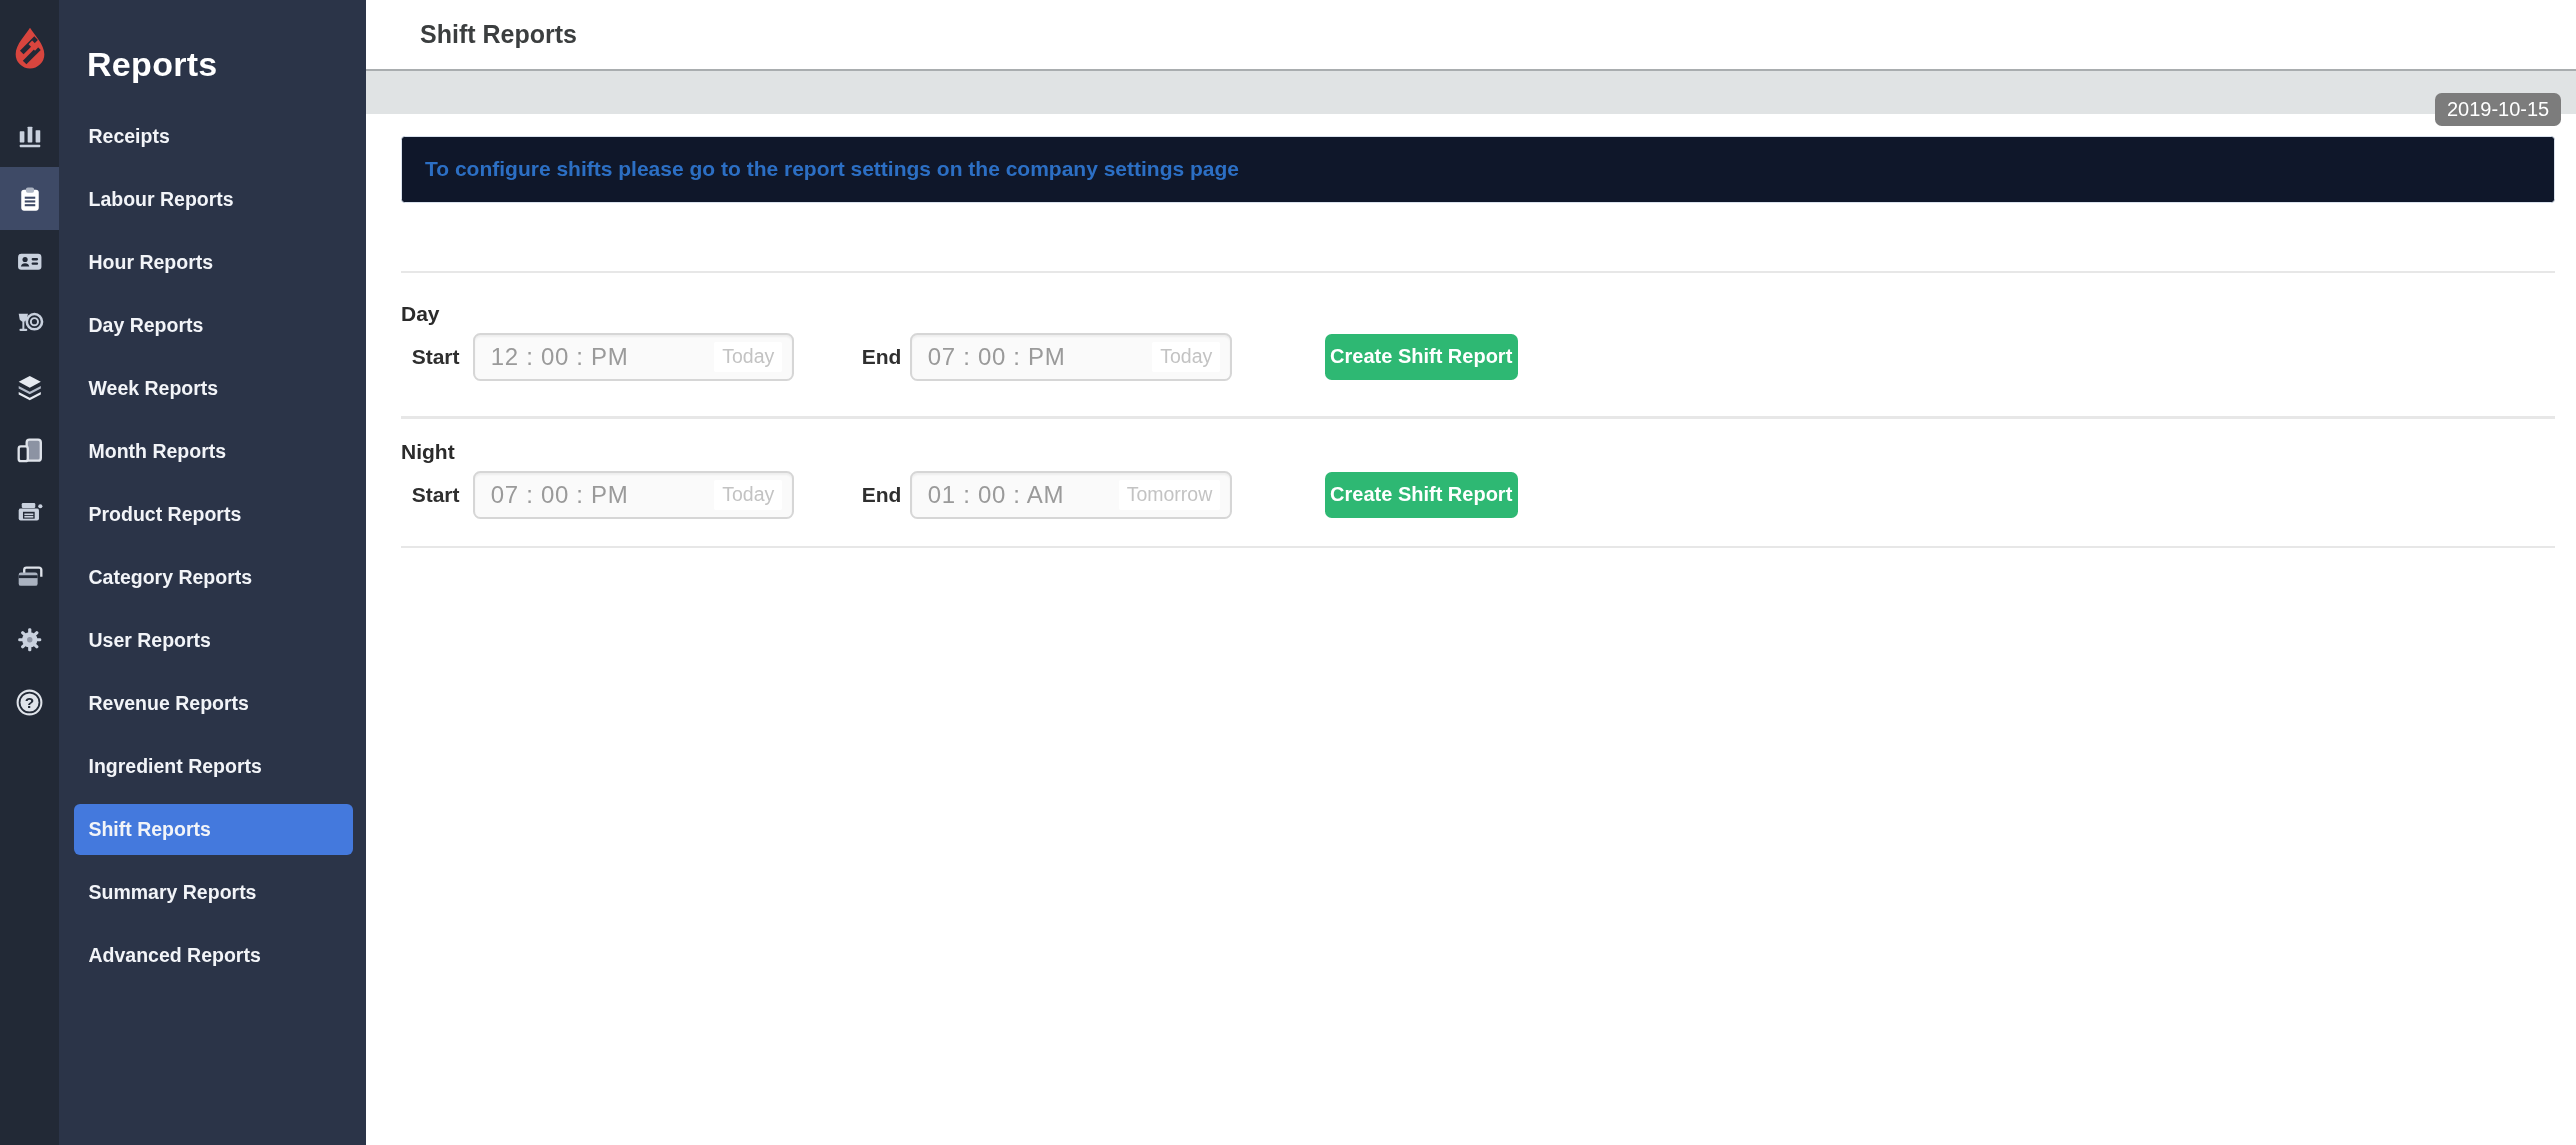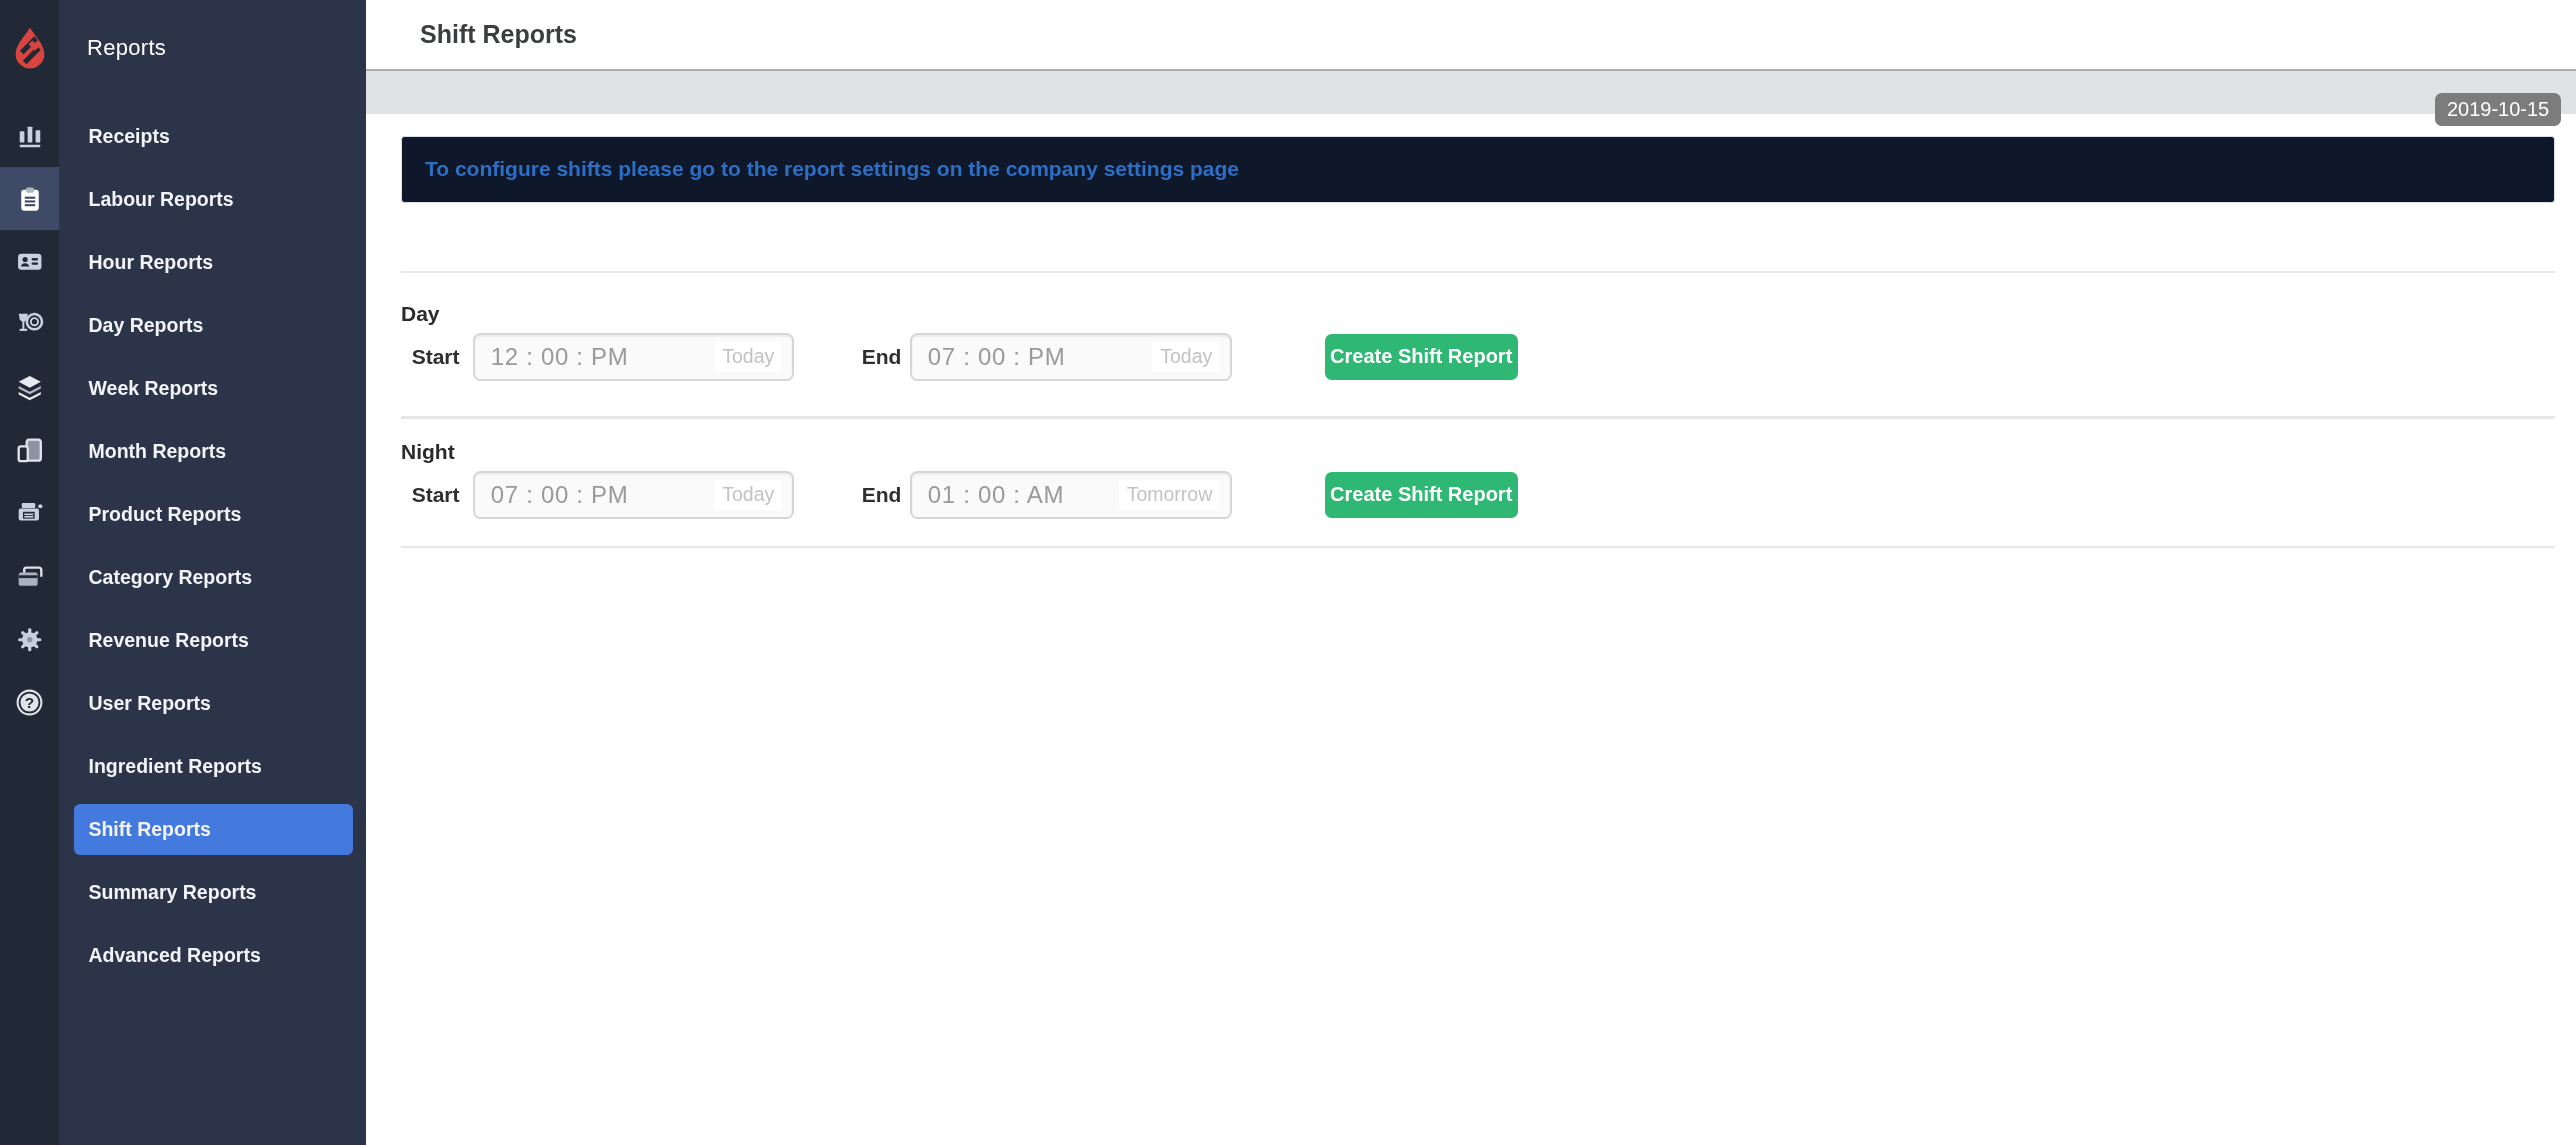--- a/index.html
+++ b/index.html
@@ -9,21 +9,21 @@
   
   .sidebar { position:absolute; left:0; top:0; width:366px; height:1145px; background:#2b3448; }
   .rail { position:absolute; left:0; top:0; width:59px; height:1145px; background:#222936; }
   .logo-wrap { position:absolute; top:27px; left:0; width:59px; display:flex; justify-content:center; }
   .rail-items { position:absolute; top:104px; left:0; width:59px; }
   .rail-item { width:59px; height:63px; display:flex; align-items:center; justify-content:center; cursor:pointer; }
   .rail-item.active { background:#3e4a66; }
   .rail-item svg { display:block; }
 
   .menu { position:absolute; left:59px; top:0; width:307px; height:1145px; }
-  .menu-title { position:absolute; left:28px; top:35px; color:#ffffff; font-size:22px; font-weight:normal; letter-spacing:0.3px; }
+  .menu-title { position:absolute; left:28px; top:45px; color:#ffffff; font-size:34px; font-weight:bold; letter-spacing:0.3px; }
   .menu-items { position:absolute; top:105px; left:0; width:307px; }
   .menu-item { height:63px; display:flex; align-items:center; padding-left:29.5px; color:#f2f4f8; font-size:19.5px; font-weight:bold; cursor:pointer; }
   .menu-item.sel { margin-left:15.4px; margin-right:12.8px; padding-left:14px; background:#4479dd; border-radius:6px; height:51px; margin-top:6px; margin-bottom:6px; }
 
   
   .main { position:absolute; left:366px; top:0; width:2210px; height:1145px; background:#ffffff; }
   .pg-header { height:69px; display:flex; align-items:center; padding-left:54px; background:#ffffff; }
   .pg-title { font-size:25px; font-weight:bold; color:#3b3e3f; }
   .graybar { height:45px; background:#e0e3e4; border-top:2.7px solid #a9adaf; display:flex; align-items:center; justify-content:flex-end; }
   .date-badge { margin-right:14.8px; background:#7c7c7c; color:#ffffff; font-size:20px; padding:4.7px 12px; border-radius:6.7px;margin-top:34px; }
@@ -163,22 +163,22 @@
     <div class="menu-title">Reports</div>
     <div class="menu-items">
       <div class="menu-item">Receipts</div>
       <div class="menu-item">Labour Reports</div>
       <div class="menu-item">Hour Reports</div>
       <div class="menu-item">Day Reports</div>
       <div class="menu-item">Week Reports</div>
       <div class="menu-item">Month Reports</div>
       <div class="menu-item">Product Reports</div>
       <div class="menu-item">Category Reports</div>
+      <div class="menu-item">User Reports</div>
       <div class="menu-item">Revenue Reports</div>
-      <div class="menu-item">User Reports</div>
       <div class="menu-item">Ingredient Reports</div>
       <div class="menu-item sel">Shift Reports</div>
       <div class="menu-item">Summary Reports</div>
       <div class="menu-item">Advanced Reports</div>
     </div>
   </nav>
 </aside>
 
 <main class="main">
   <div class="pg-header">

